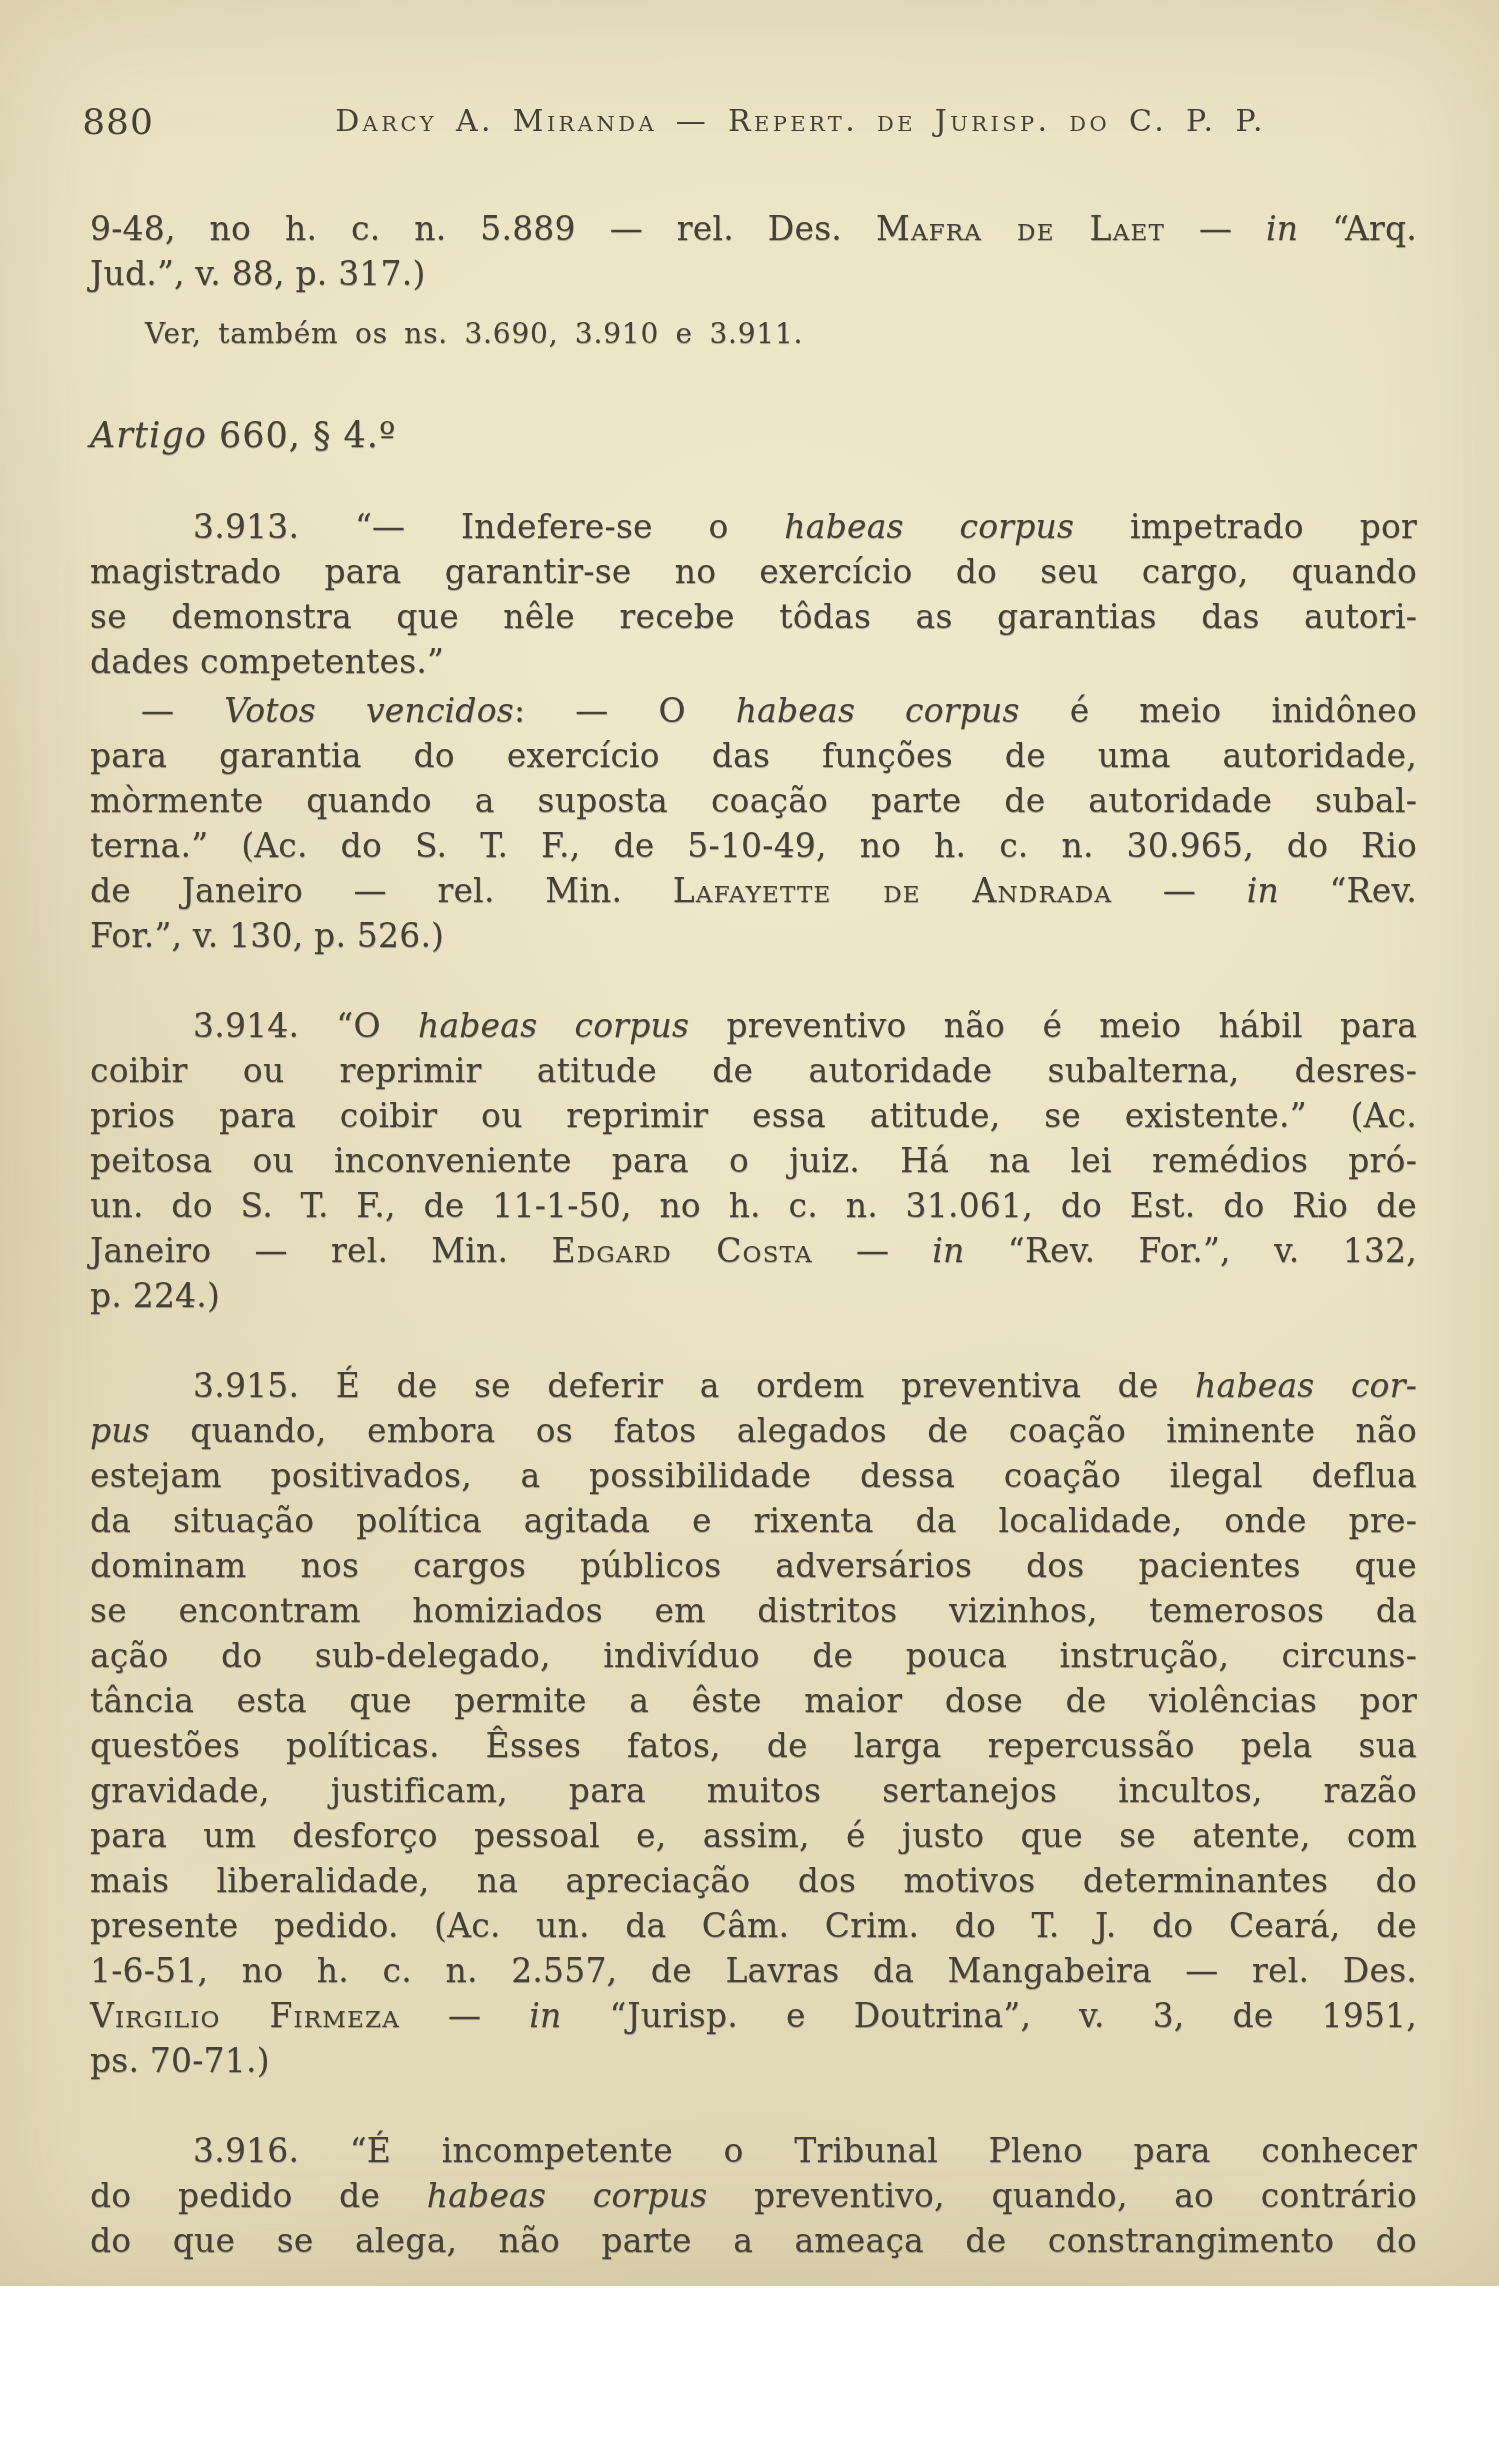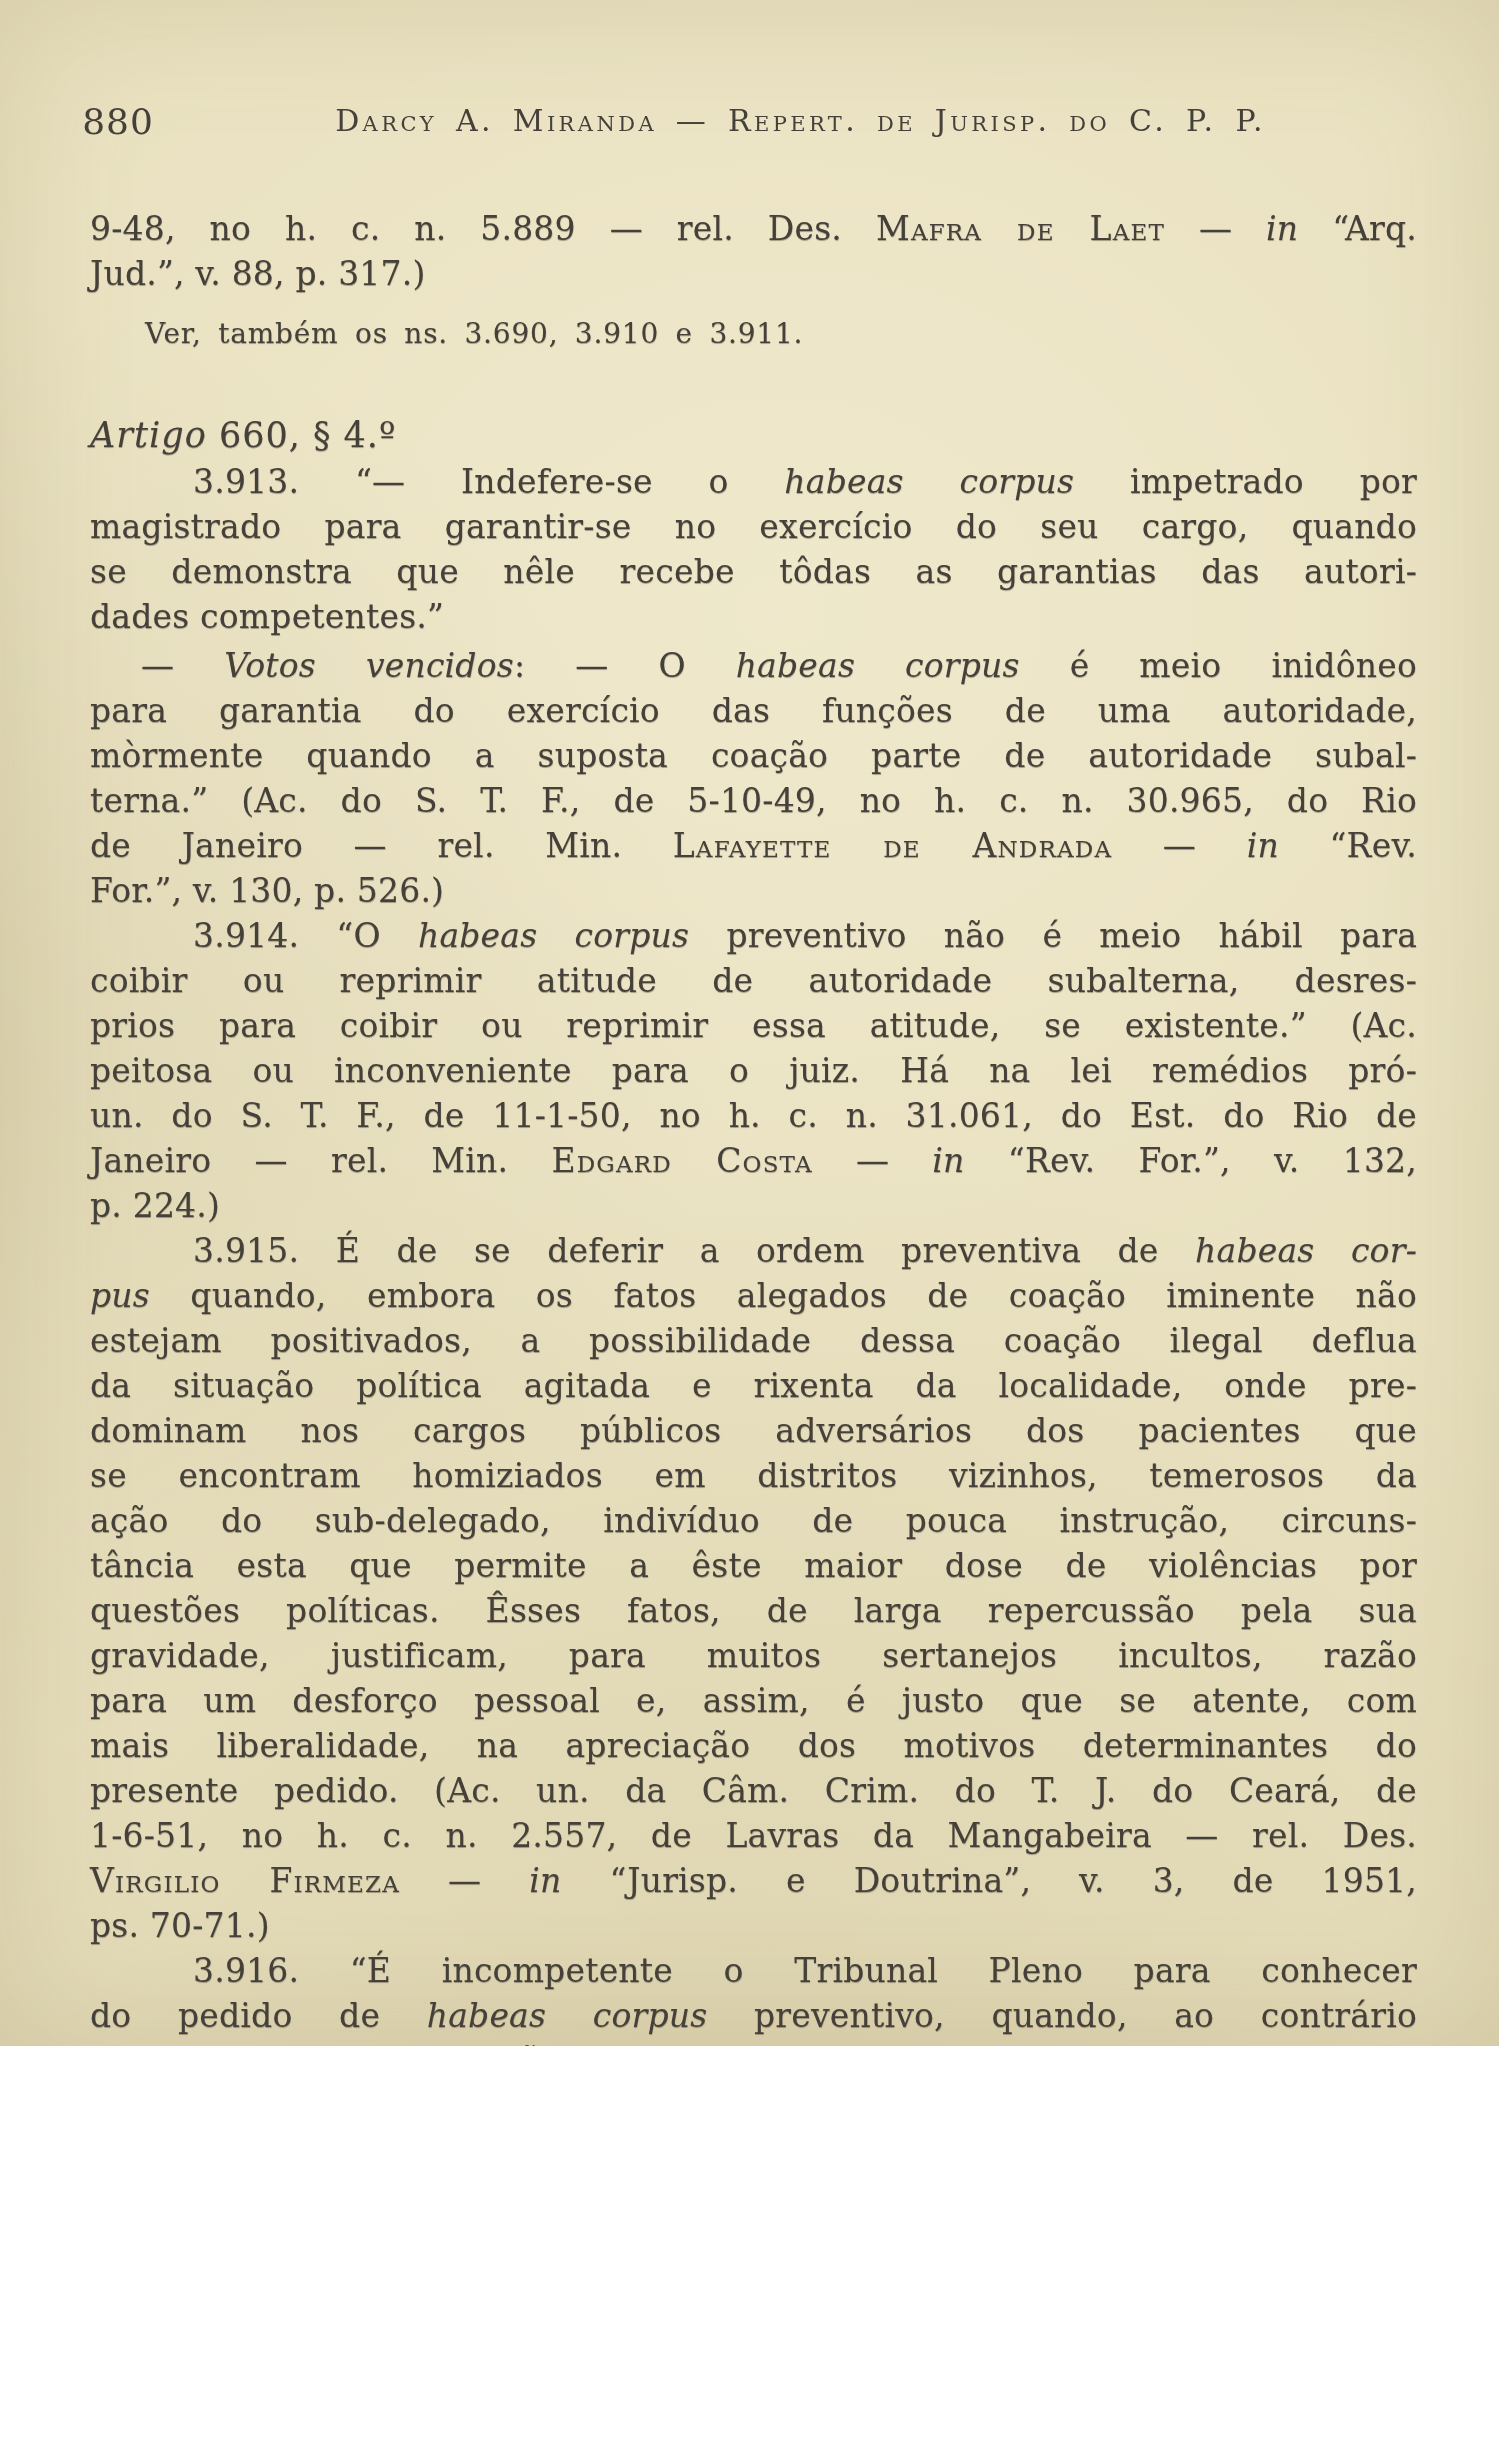--- a/index.html
+++ b/index.html
@@ -1,19 +1,19 @@
 <!DOCTYPE html>
 <html><head>
 <meta charset="utf-8">
 <style>
   html, body { margin: 0; padding: 0; }
   .page {
     position: relative;
     width: 1500px;
-    height: 2046px;
+    height: 2286px;
     overflow: hidden;
     font-family: "DejaVu Serif", "Liberation Serif", serif;
     color: #45413a;
     background:
       radial-gradient(90% 55% at 52% 30%, rgba(255,252,235,.28), rgba(255,252,235,0) 72%),
       radial-gradient(140% 90% at 50% 112%, rgba(140,118,66,.14), rgba(140,118,66,0) 62%),
       radial-gradient(120% 80% at -5% 50%, rgba(130,110,60,.10), rgba(130,110,60,0) 45%),
       #e9e1c0;
     box-shadow: inset 0 0 137px rgba(125,105,58,.18);
   }
@@ -57,21 +57,21 @@
     font-weight: normal;
     letter-spacing: 0.8px;
     word-spacing: 6.8px;
   }
   .block.heading {
     margin-top: 59px;
     font-size: 35px;
     line-height: 47px;
     letter-spacing: 1px;
   }
-  .block.paragraph { }
+  .block.paragraph { margin-top: 45px; }
   .block.paragraph-connected { margin-top: 4px; }
   .i { font-style: italic; }
   .sc { font-variant: small-caps; letter-spacing: 1.2px; }
   .speck {
     position: absolute;
     left: 905px; top: 2340px;
     width: 4.9px; height: 7.8px;
     background: #6b6452;
     border-radius: 50%;
     opacity: .6;

